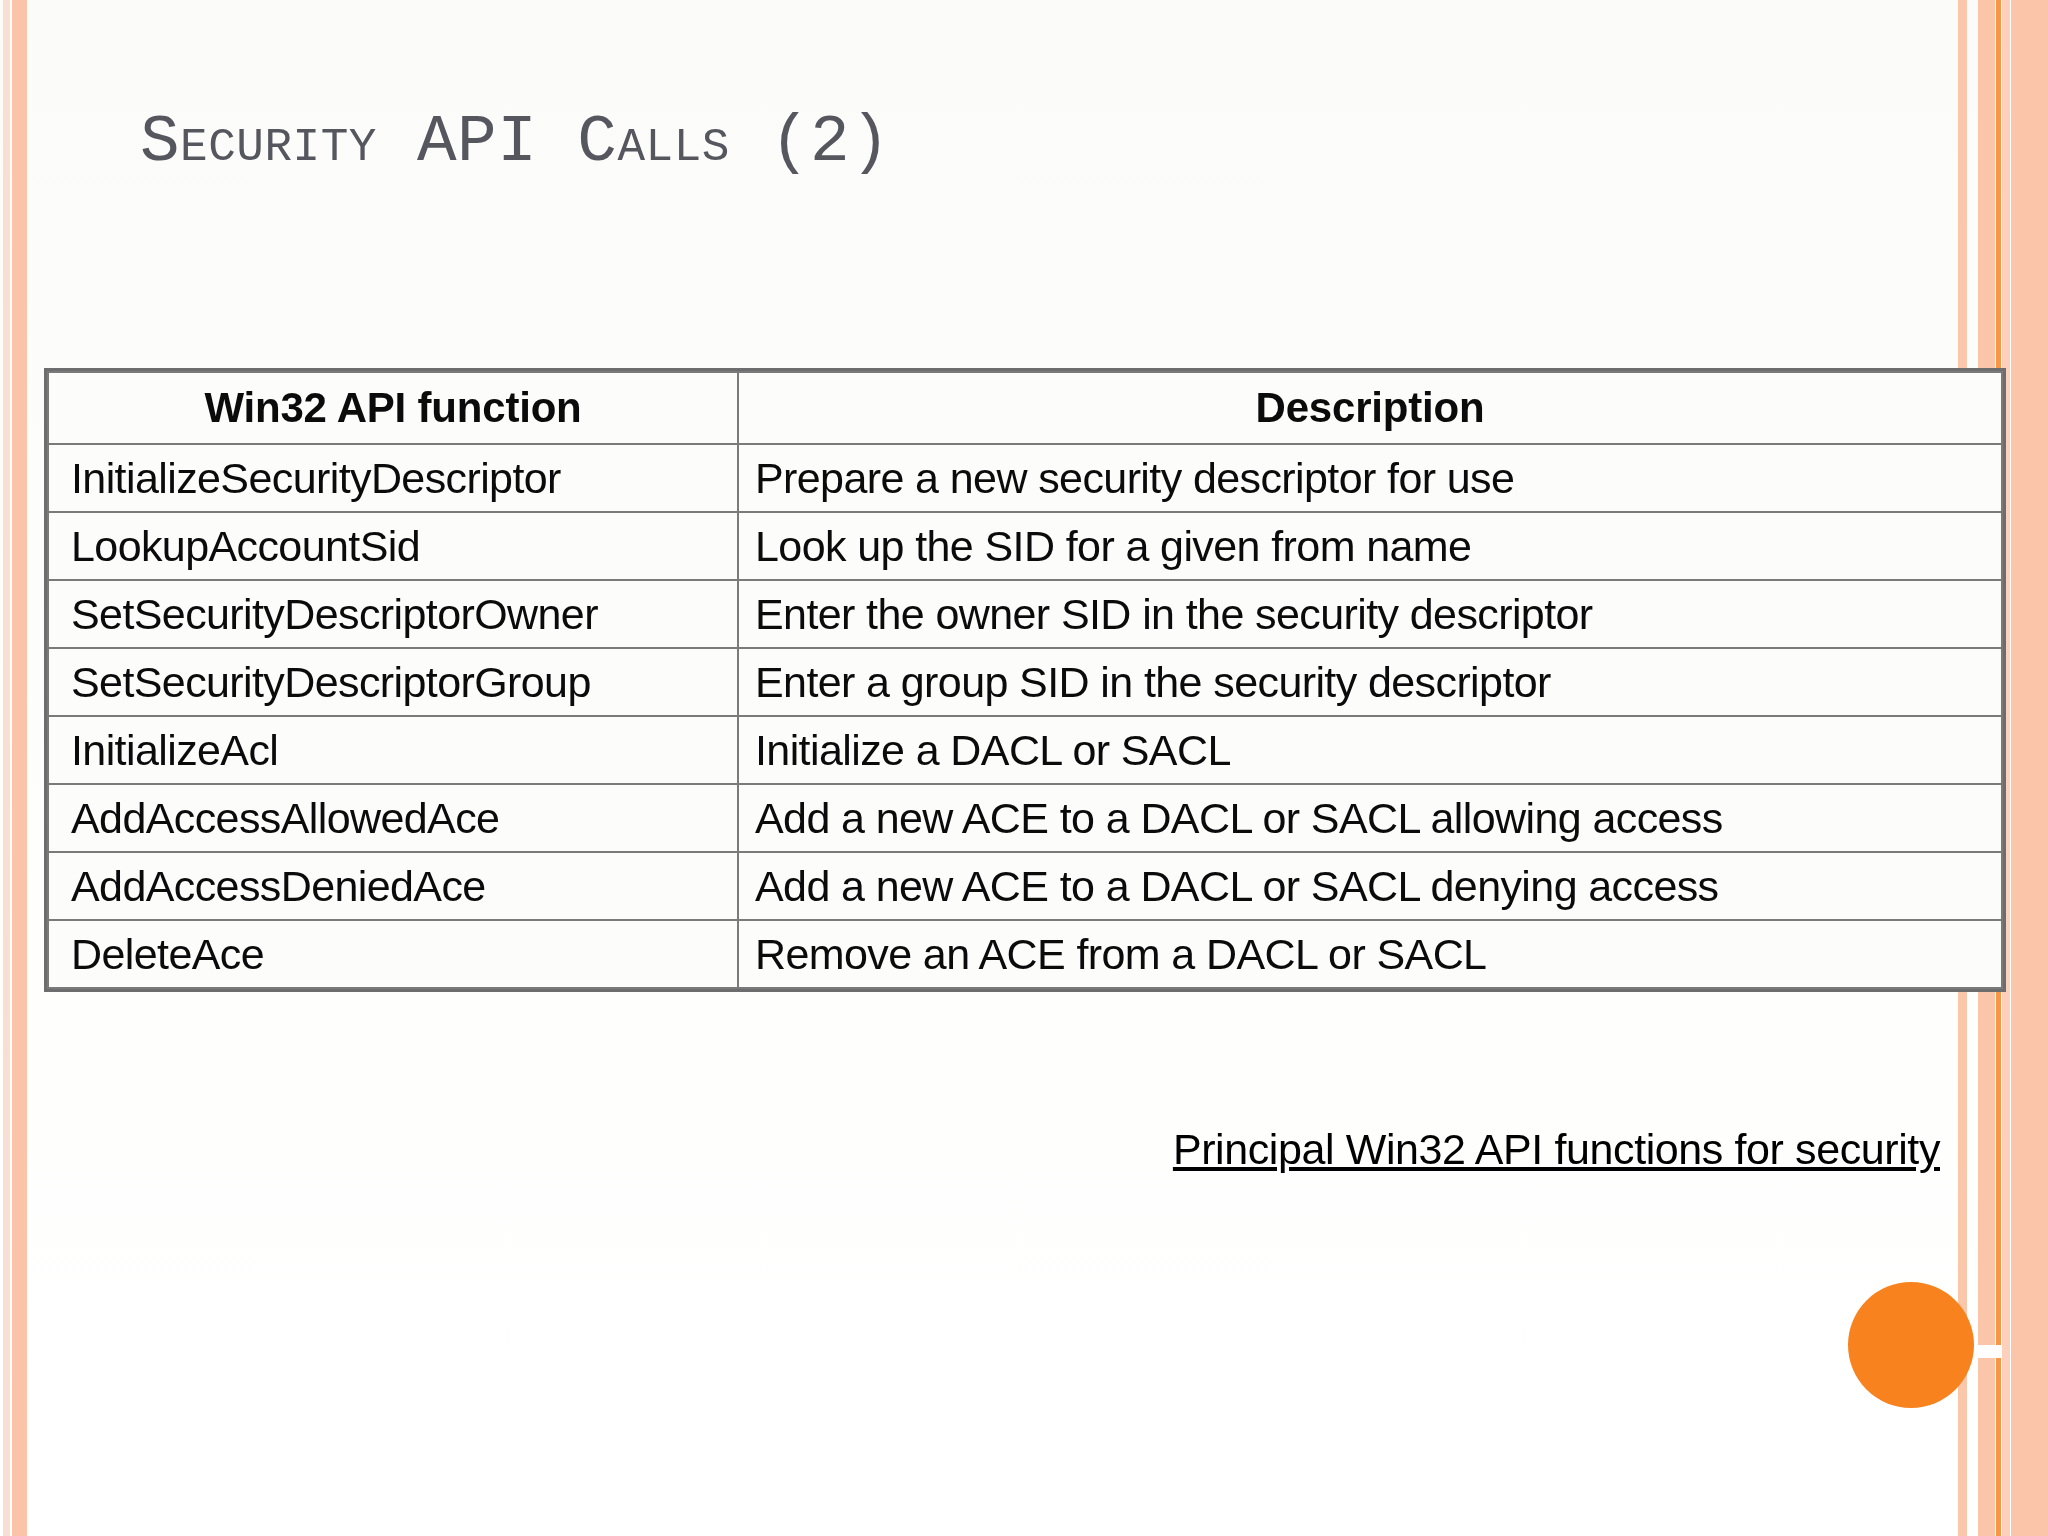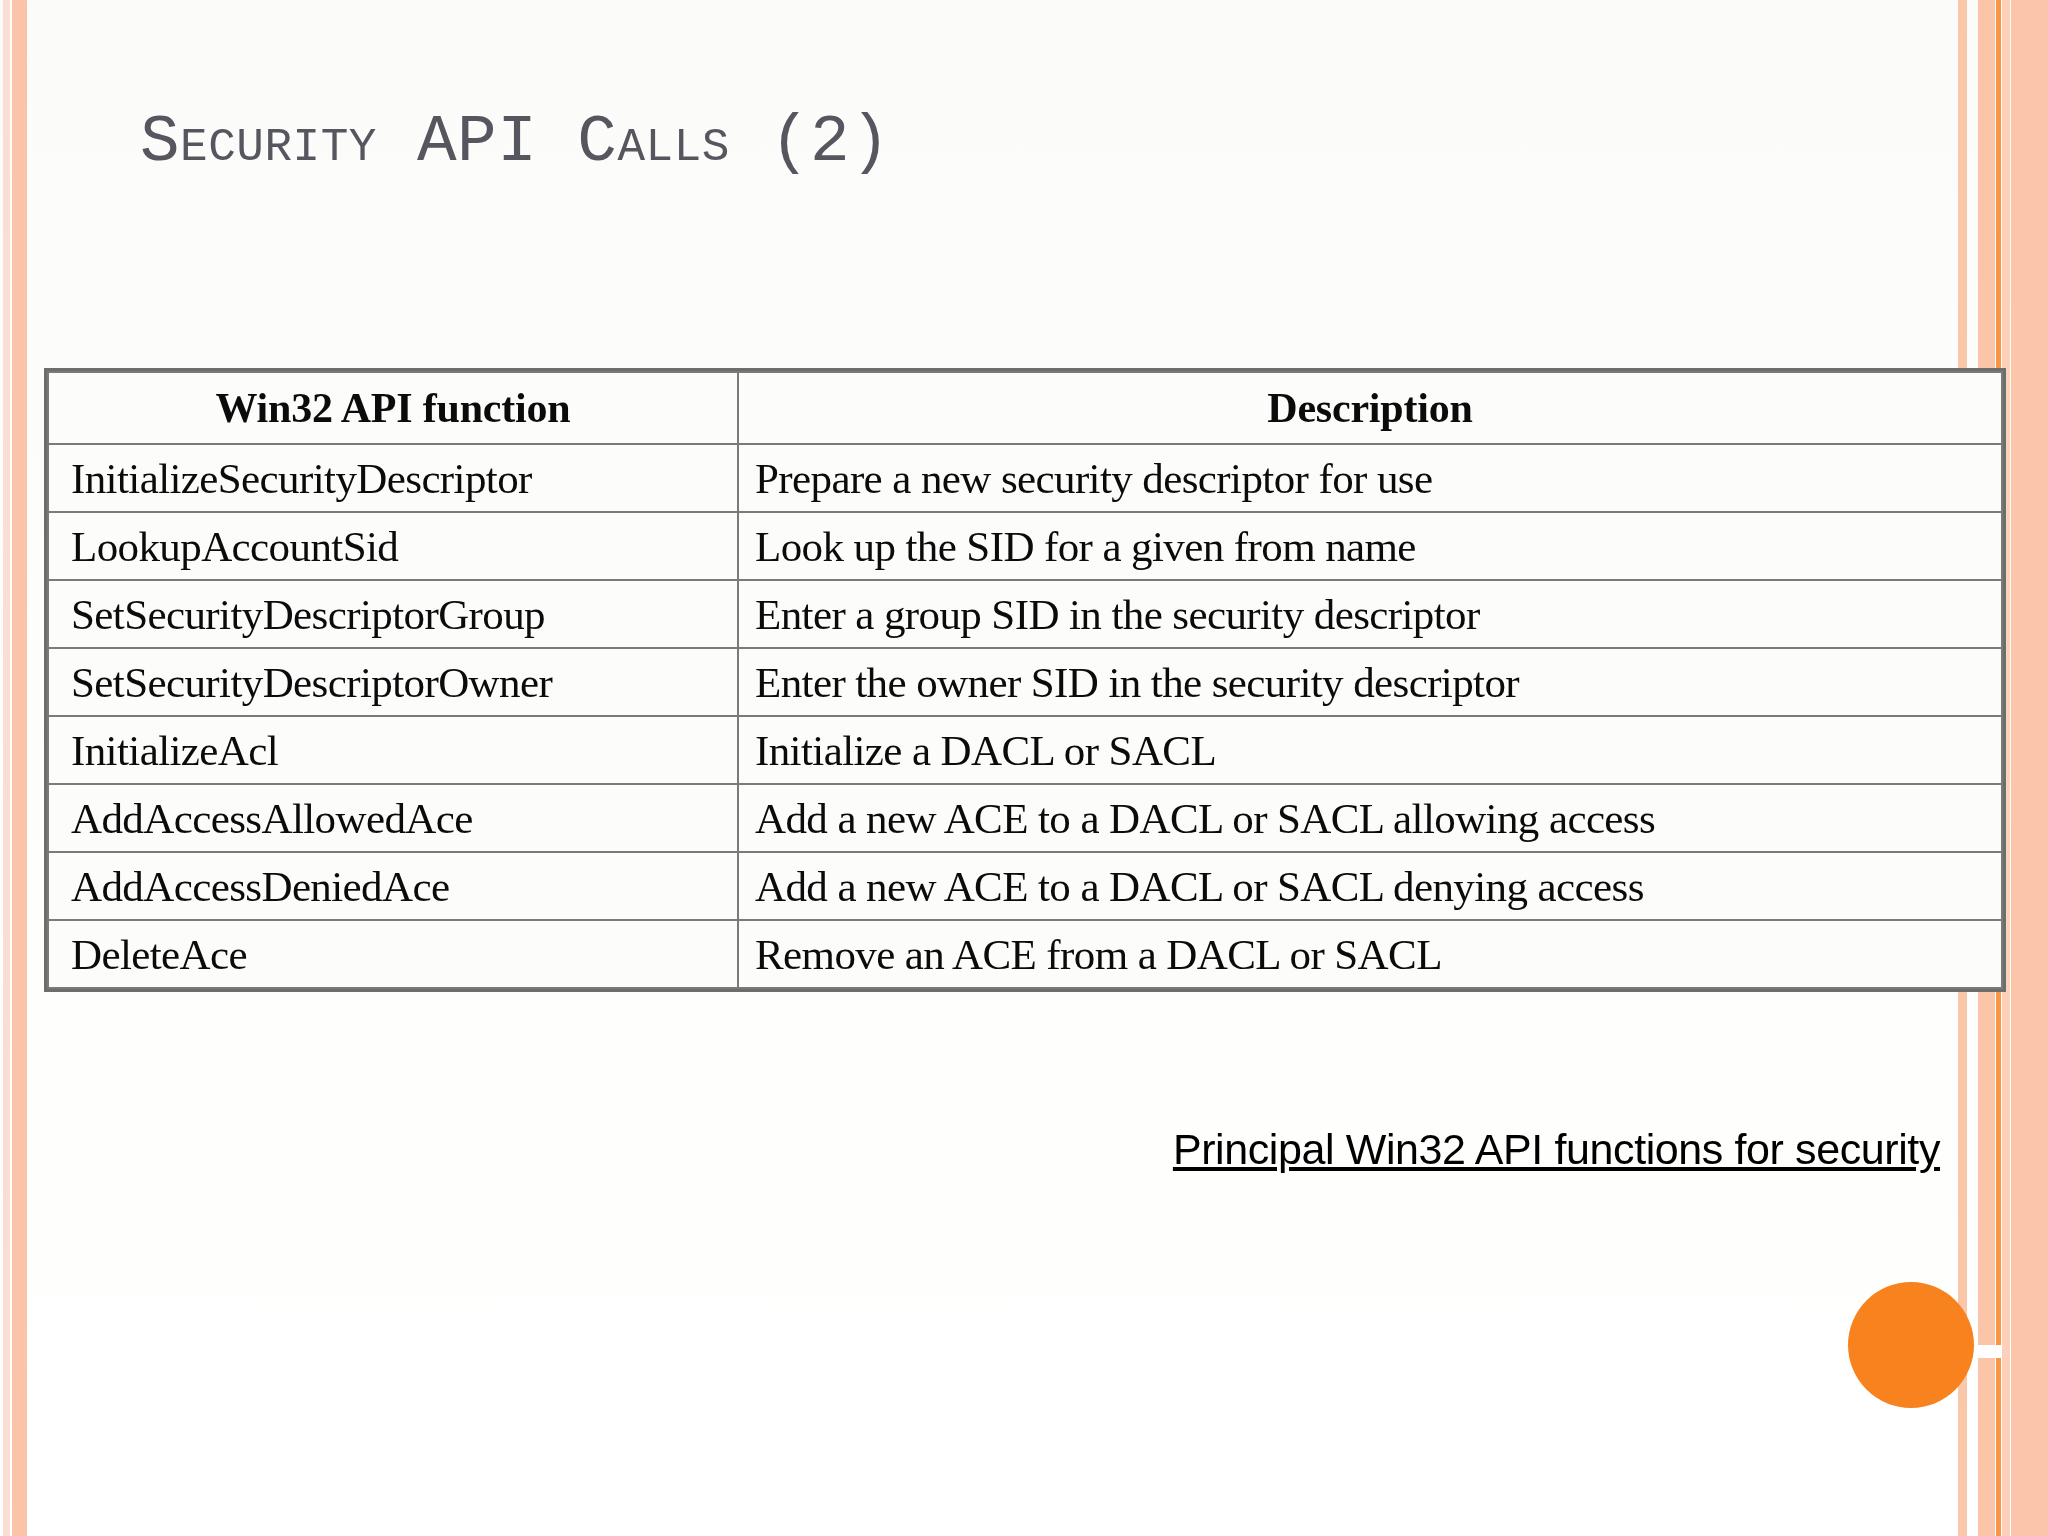--- a/index.html
+++ b/index.html
@@ -89,21 +89,21 @@
   }
   table.api-table col.c-fn   { width: 690px; }
   table.api-table col.c-desc { width: auto; }
 
   table.api-table th,
   table.api-table td {
     border: 2px solid #7a7a7a;
     padding: 0;
     background: #fcfcfb;
     color: #0b0b0b;
-    font-family: Liberation Serif, serif;
+    font-family: Liberation Sans, sans-serif;
     font-size: 43px;
     line-height: 1.0;
     height: 66px;
     vertical-align: middle;
     white-space: nowrap;
     overflow: hidden;
   }
   table.api-table th {
     font-weight: bold;
     text-align: center;
@@ -174,26 +174,26 @@
       <tbody>
         <tr>
           <td class="fn">InitializeSecurityDescriptor</td>
           <td class="desc">Prepare a new security descriptor for use</td>
         </tr>
         <tr>
           <td class="fn">LookupAccountSid</td>
           <td class="desc">Look up the SID for a given from name</td>
         </tr>
         <tr>
+          <td class="fn">SetSecurityDescriptorOwner</td>
+          <td class="desc">Enter the owner SID in the security descriptor</td>
+        </tr>
+        <tr>
           <td class="fn">SetSecurityDescriptorGroup</td>
           <td class="desc">Enter a group SID in the security descriptor</td>
-        </tr>
-        <tr>
-          <td class="fn">SetSecurityDescriptorOwner</td>
-          <td class="desc">Enter the owner SID in the security descriptor</td>
         </tr>
         <tr>
           <td class="fn">InitializeAcl</td>
           <td class="desc">Initialize a DACL or SACL</td>
         </tr>
         <tr>
           <td class="fn">AddAccessAllowedAce</td>
           <td class="desc">Add a new ACE to a DACL or SACL allowing access</td>
         </tr>
         <tr>

